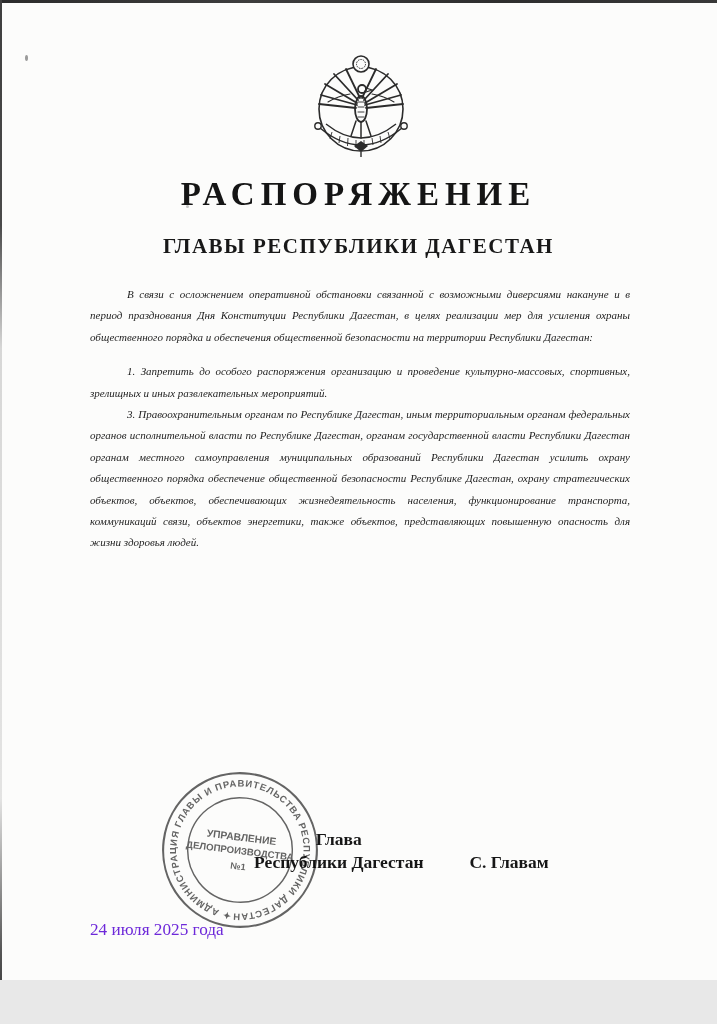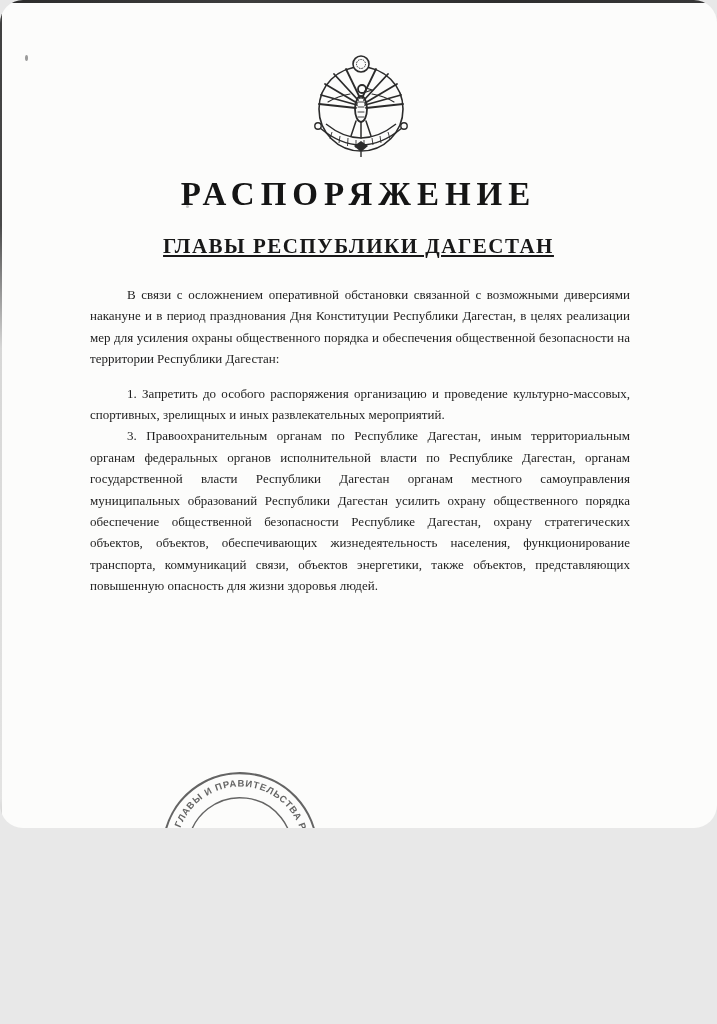--- a/index.html
+++ b/index.html
@@ -1,24 +1,23 @@
 <!DOCTYPE html>
 <html lang="ru"><head>
 <meta charset="utf-8">
 <style>
   html,body{margin:0;padding:0;background:#e8e8e8;}
   .page{
     position:relative;
-    width:717px;height:828px;
+    width:717px;height:980px;
     margin:0 auto;
     background:#fcfcfb;
     font-family:"Liberation Serif", serif;
     color:#1d1d1d;
     overflow:hidden;
-    border-radius:23px;
   }
   
   .edge-top{position:absolute;top:0;left:0;width:717px;height:3px;
     background:linear-gradient(90deg,#2c2c2c 0%,#3d3d3d 35%,#2e2e2e 70%,#383838 100%);}
   .edge-left{position:absolute;top:0;left:0;width:2px;height:1024px;
     background:linear-gradient(#3f3f3f 0%,#4a4a4a 22%,rgba(130,130,130,.3) 34%,rgba(140,140,140,.22) 78%,#555 93%,#333 100%);}
   .edge-bottom-left{position:absolute;left:0;top:1018px;width:143px;height:3px;background:#3b3b3b;}
   .edge-bottom-right{position:absolute;left:577px;top:1019px;width:140px;height:3px;background:#454545;}
   .speck{position:absolute;border-radius:50%;}
   .speck-1{left:25px;top:55px;width:3px;height:6px;background:rgba(60,60,60,.5);}
@@ -27,26 +26,26 @@
   .emblem{position:absolute;left:298px;top:52px;width:126px;height:106px;}
 
   .doc-title{
     position:absolute;left:0;top:176px;width:100%;
     text-align:center;font-size:33px;font-weight:bold;
     letter-spacing:6px;color:#151515;
   }
   .doc-subtitle{
     position:absolute;left:0;top:234px;width:100%;
     text-align:center;font-size:21px;font-weight:bold;
-    letter-spacing:1.5px;color:#181818;text-decoration:underline;
+    letter-spacing:1.5px;color:#181818;
   }
 
   .body-text{
     position:absolute;left:90px;top:284px;width:540px;
-    font-size:13px;line-height:21.4px;text-align:justify;
+    font-size:11px;line-height:21.4px;text-align:justify;font-style:italic;
   }
   .body-text p{margin:0;text-indent:37px;}
   .body-text p.intro{margin-bottom:13px;}
 
   .stamp{
     position:absolute;left:158px;top:768px;width:164px;height:164px;
     mix-blend-mode:multiply;opacity:.88;
   }
 
   .signature{
@@ -121,20 +120,21 @@
   <div class="doc-subtitle">ГЛАВЫ РЕСПУБЛИКИ ДАГЕСТАН</div>
 
   <div class="body-text">
     <p class="intro">В связи с осложнением оперативной обстановки связанной с возможными диверсиями накануне и в период празднования Дня Конституции Республики Дагестан, в целях реализации мер для усиления охраны общественного порядка и обеспечения общественной безопасности на территории Республики Дагестан:</p>
     <p>1. Запретить до особого распоряжения организацию и проведение культурно-массовых, спортивных, зрелищных и иных развлекательных мероприятий.</p>
     <p>3. Правоохранительным органам по Республике Дагестан, иным территориальным органам федеральных органов исполнительной власти по Республике Дагестан, органам государственной власти Республики Дагестан органам местного самоуправления муниципальных образований Республики Дагестан усилить охрану общественного порядка обеспечение общественной безопасности Республике Дагестан, охрану стратегических объектов, объектов, обеспечивающих жизнедеятельность населения, функционирование транспорта, коммуникаций связи, объектов энергетики, также объектов, представляющих повышенную опасность для жизни здоровья людей.</p>
   </div>
 
   <div class="signature">
     <div class="sig-post">
+      <div>Глава</div>
       <div>Республики Дагестан</div>
     </div>
     <div class="sig-name">С. Главам</div>
   </div>
 
   <div class="stamp">
     <svg viewBox="0 0 160 160" width="164" height="164" font-family="Liberation Sans, sans-serif">
       <g transform="rotate(7 80 80)">
         <circle cx="80" cy="80" r="75" fill="none" stroke="#4f4f4f" stroke-width="2.1"></circle>
         <circle cx="80" cy="80" r="51" fill="none" stroke="#4f4f4f" stroke-width="1.4"></circle>

